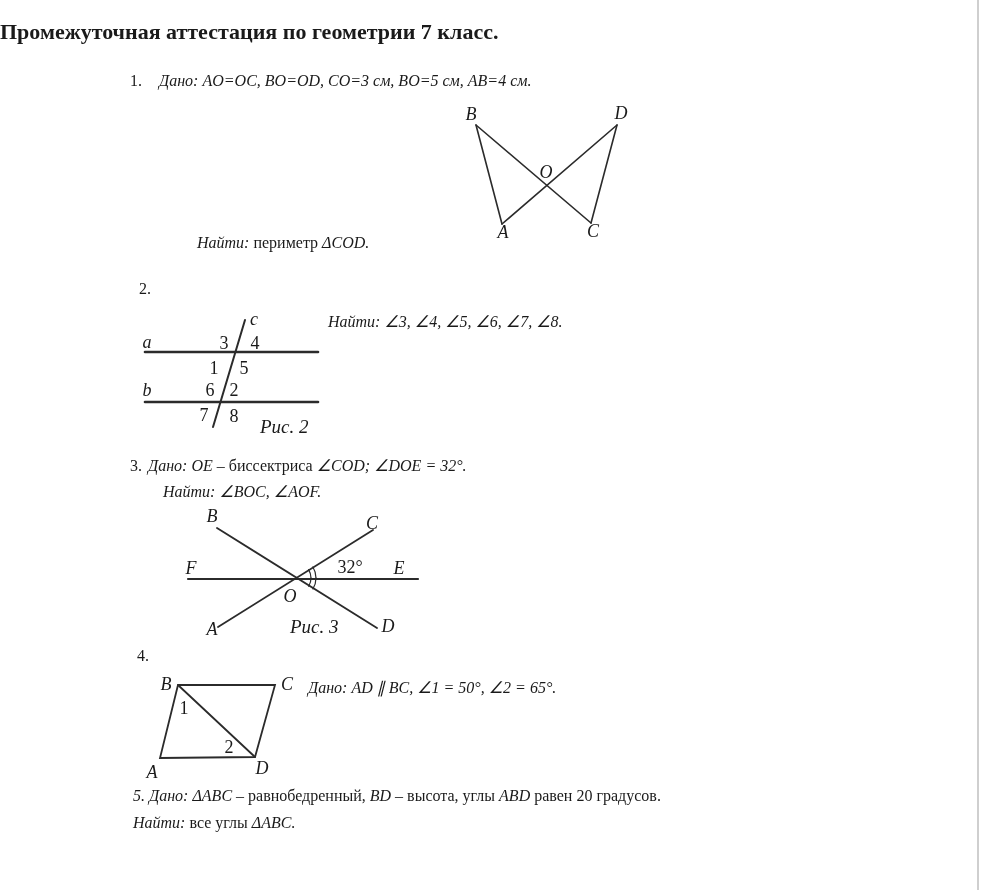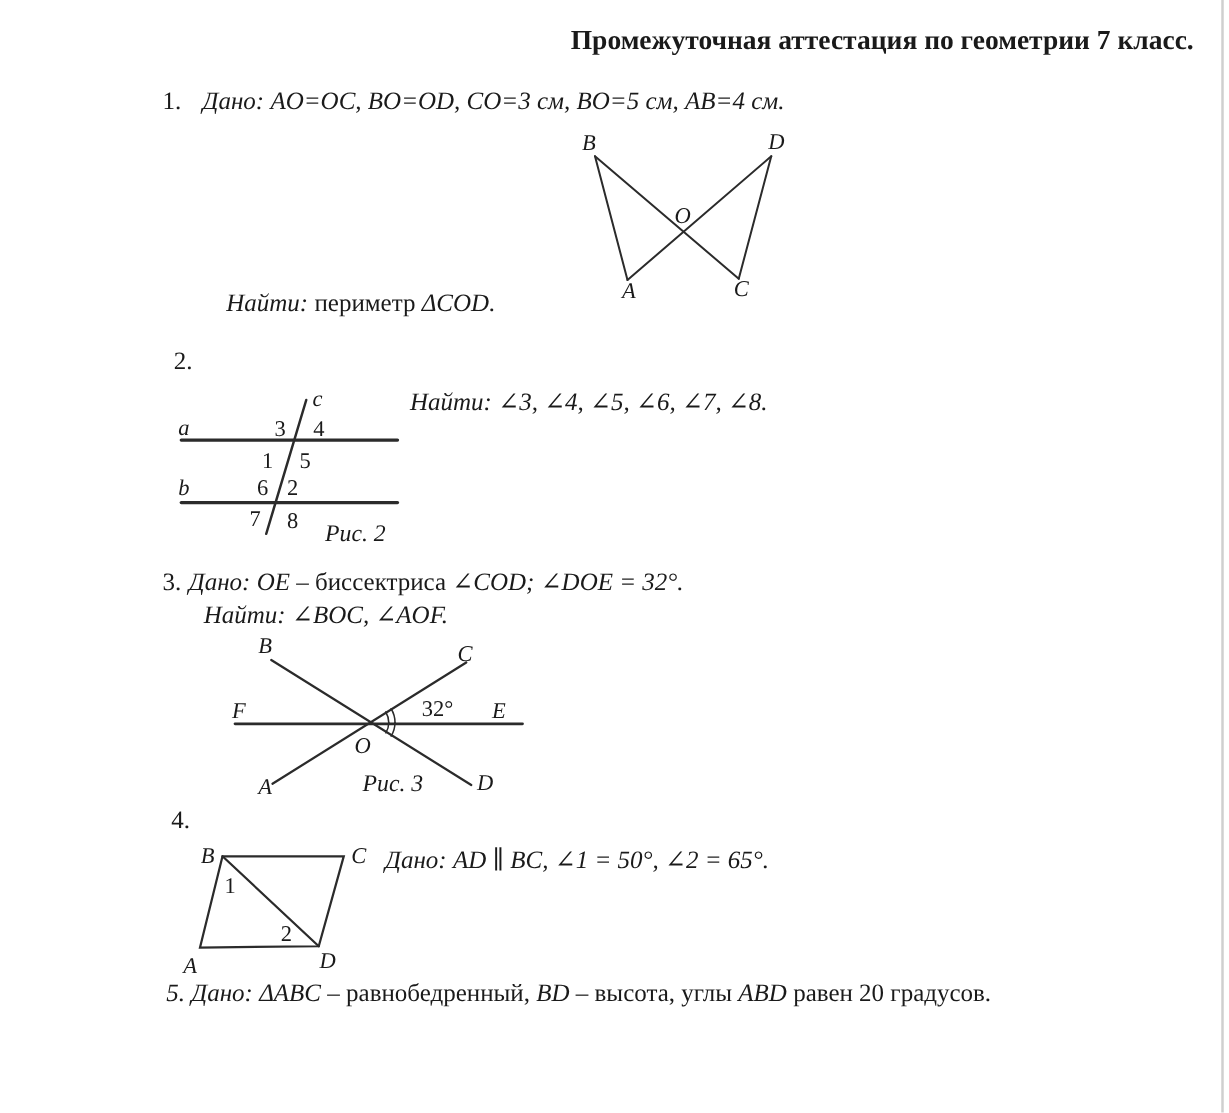--- a/index.html
+++ b/index.html
@@ -6,25 +6,25 @@
   body {
     width:983px; height:890px;
     background:#ffffff;
     font-family:"Liberation Serif","DejaVu Serif",serif;
     color:#1a1a1a;
     position:relative;
     overflow:hidden;
   }
   .title {
     position:absolute; top:17px; left:0; width:955px;
-    text-align:right; font-weight:bold; font-size:22px; line-height:30px;
+    text-align:left; font-weight:bold; font-size:22px; line-height:30px;
     white-space:nowrap;
   }
   .line {
-    position:absolute; font-size:20px; line-height:28px; white-space:nowrap;
+    position:absolute; font-size:16px; line-height:28px; white-space:nowrap;font-family:Liberation Serif, serif;
   }
   .it { font-style:italic; }
   .up { font-style:normal; }
   .num1 { font-style:normal; margin-right:17px; }
   .numtight { font-style:normal; margin-right:6px; }
   .lh30 { line-height:30px; }
   .lh27 { line-height:27px; }
   svg.fig { position:absolute; overflow:visible; }
   svg .stroke { stroke:#2b2b2b; fill:none; stroke-linecap:round; }
   svg text {
@@ -55,21 +55,21 @@
     <line class="stroke" x1="36" y1="22" x2="151" y2="120" stroke-width="1.6"></line>
     <line class="stroke" x1="177" y1="22" x2="62" y2="121" stroke-width="1.6"></line>
     <line class="stroke" x1="177" y1="22" x2="151" y2="120" stroke-width="1.6"></line>
     <text x="31" y="17">B</text>
     <text x="181" y="16">D</text>
     <text x="106" y="75">O</text>
     <text x="63" y="135">A</text>
     <text x="153" y="134">C</text>
   </svg>
 
-  <div class="line" style="top:229px; left:181px;text-align:right;">
+  <div class="line" style="top:229px; left:197px;text-align:right;">
     <span class="it">Найти:</span><span class="up"> периметр </span><span class="it">ΔCOD.</span>
   </div>
 
   <div class="line" style="top:275px; left:139px;">
     <span class="up">2.</span>
   </div>
 
   <svg class="fig" style="left:140px; top:308px;" width="190" height="135" viewBox="0 0 190 135">
     <line class="stroke" x1="5" y1="44" x2="178" y2="44" stroke-width="2.6"></line>
     <line class="stroke" x1="5" y1="94" x2="178" y2="94" stroke-width="2.6"></line>
@@ -134,17 +134,20 @@
   </svg>
 
   <div class="line" style="top:674px; left:308px;text-align:center;">
     <div class="it">Дано: AD ∥ BC, ∠1 = 50°, ∠2 = 65°.</div>
   </div>
 
   <div class="line lh27" style="top:782px; left:133px;">
     <div>
       <span class="it">5. Дано: </span><span class="it">ΔABC</span><span class="up"> – равнобедренный, </span><span class="it">BD</span><span class="up"> – высота, углы </span><span class="it">ABD</span><span class="up"> равен 20 градусов.</span>
     </div>
+    <div>
+      <span class="it">Найти: </span><span class="up">все углы </span><span class="it">ΔABC.</span>
+    </div>
   </div>
 
   <div class="edge"></div>
 
 </div>
 
 </body></html>

